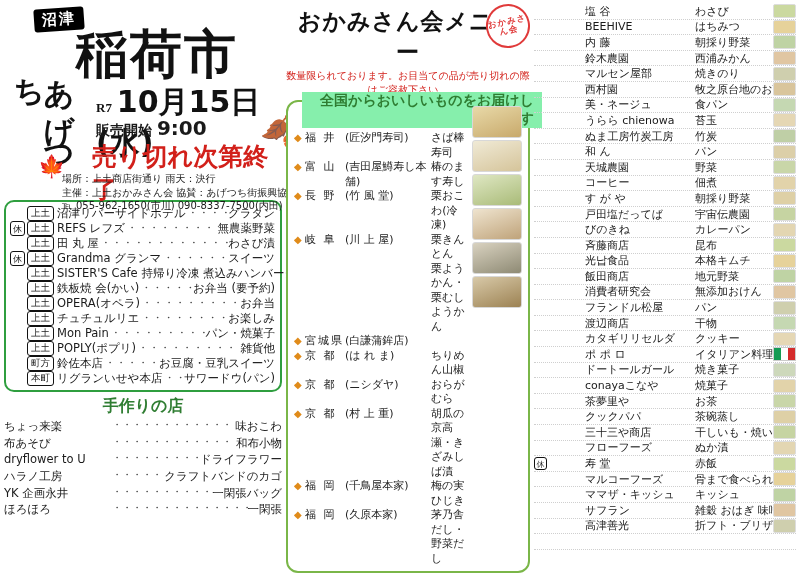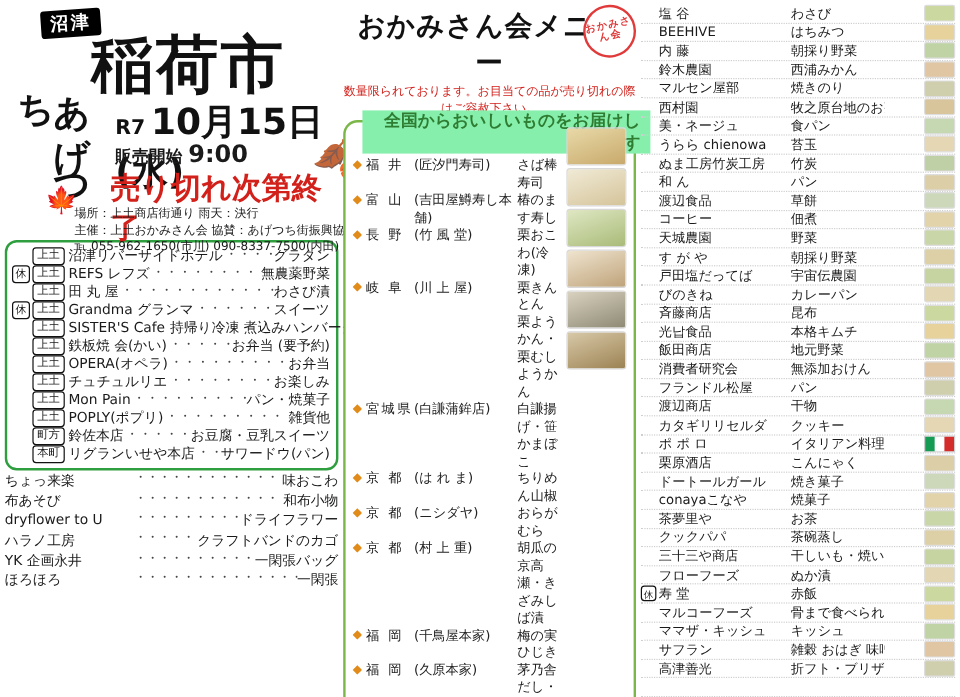--- a/index.html
+++ b/index.html
@@ -34,21 +34,21 @@
     position:absolute; left:18px; top:54px; width:52px;
     font-family:"DejaVu Serif","Liberation Serif",serif;
     font-size:30px; font-weight:bold; line-height:1.0; color:#111;
     writing-mode: vertical-rl;
     height:120px;
   }
   .date-line {
     position:absolute; left:92px; top:78px;
     font-size:14px; font-weight:bold; color:#111;
   }
-  .date-line .r7 { font-size:17px; }
+  .date-line .r7 { font-size:13px;font-family:Liberation Serif, serif; }
   .date-line .md { font-size:30px;margin-top:26px; }
   .sale-line {
     position:absolute; left:92px; top:112px;
     font-size:14px; font-weight:bold;
   }
   .sale-line .time { font-size:20px; }
   .soldout {
     position:absolute; left:88px; top:136px;
     font-size:25px; font-weight:bold; color:#d2201a;
     font-family:"DejaVu Serif","Liberation Serif",serif;
@@ -124,21 +124,21 @@
   .ph { width:50px; height:32px; border-radius:3px; margin-bottom:2px; border:1px solid #d8d8d8; }
 
   
   .rgrid { display:flex; flex-direction:column; }
   .rrow { display:flex; align-items:center; font-size:11px; line-height:1.0; height:15.6px; border-bottom:1px dotted #cfcfcf; }
   .rrow .kyu {
     display:inline-block; width:13px; height:13px; line-height:13px; text-align:center;
     border:1px solid #111; border-radius:3px; font-size:8px; margin-right:2px; flex:0 0 auto;
   }
   .rrow .kyu.blank { border:none; }
-  .rrow .nm { width:110px; flex:0 0 auto; overflow:hidden; white-space:nowrap; }
+  .rrow .nm { width:110px; flex:0 0 auto; overflow:hidden; white-space:nowrap;margin-left:36px; }
   .rrow .it { width:78px; flex:0 0 auto; overflow:hidden; white-space:nowrap; }
   .rrow .thumb { width:26px; height:14px; border-radius:2px; margin-left:auto; border:1px solid #ddd; }
   .flag-it { width:26px; height:14px; margin-left:auto; display:flex; border:1px solid #ccc; }
   .flag-it i { flex:1; display:block; }
 </style>
 </head>
 <body>
 
 <div class="page">
 
@@ -246,20 +246,21 @@
         </div>
         <div class="lrow">
           <span class="kyu blank"></span>
           <span class="tag">本町</span>
           <span class="nm">リグランいせや本店</span>
           <span class="dots">・・・・・・・・・・・・・・・・・・・・</span>
           <span class="it">サワードウ(パン)</span>
         </div>
       </div>
 
+    <div class="handmade-title">手作りの店</div>
     <div id="handmade-list">
         <div class="hm-row">
           <span class="nm">ちょっ来楽</span>
           <span class="dots">・・・・・・・・・・・・・・・・</span>
           <span class="it">味おこわ</span>
         </div>
         <div class="hm-row">
           <span class="nm">布あそび</span>
           <span class="dots">・・・・・・・・・・・・・・・・</span>
           <span class="it">和布小物</span>
@@ -333,21 +334,20 @@
           <div class="mrow">
             <span class="mk"></span>
             <span class="pref"></span>
             <span class="shop"></span>
             <span class="goods">栗ようかん・栗むしようかん</span>
           </div>
           <div class="mrow">
             <span class="mk">◆</span>
             <span class="pref">宮城県</span>
             <span class="shop">(白謙蒲鉾店)</span>
-            <span class="goods">白謙揚げ・笹かまぼこ</span>
           </div>
           <div class="mrow">
             <span class="mk">◆</span>
             <span class="pref">京 都</span>
             <span class="shop">(は れ ま)</span>
             <span class="goods">ちりめん山椒</span>
           </div>
           <div class="mrow">
             <span class="mk">◆</span>
             <span class="pref">京 都</span>
@@ -434,35 +434,29 @@
           <span class="thumb" style="background:#bfcfa6"></span>
         </div>
         <div class="rrow">
           <span class="kyu blank"></span>
           <span class="nm">和 ん</span>
           <span class="it">パン</span>
           <span class="thumb" style="background:#dccfa8"></span>
         </div>
         <div class="rrow">
           <span class="kyu blank"></span>
-          <span class="nm">渡辺食品</span>
-          <span class="it">草餅</span>
-          <span class="thumb" style="background:#cdd8bb"></span>
+          <span class="nm">天城農園</span>
+          <span class="it">野菜</span>
+          <span class="thumb" style="background:#c9d6a8"></span>
         </div>
         <div class="rrow">
           <span class="kyu blank"></span>
           <span class="nm">コーヒー</span>
           <span class="it">佃煮</span>
           <span class="thumb" style="background:#e2d3aa"></span>
-        </div>
-        <div class="rrow">
-          <span class="kyu blank"></span>
-          <span class="nm">天城農園</span>
-          <span class="it">野菜</span>
-          <span class="thumb" style="background:#c9d6a8"></span>
         </div>
         <div class="rrow">
           <span class="kyu blank"></span>
           <span class="nm">す が や</span>
           <span class="it">朝採り野菜</span>
           <span class="thumb" style="background:#ded0a6"></span>
         </div>
         <div class="rrow">
           <span class="kyu blank"></span>
           <span class="nm">戸田塩だってば</span>
@@ -522,26 +516,20 @@
           <span class="nm">ポ ポ ロ</span>
           <span class="it">イタリアン料理</span>
           <span class="flag-it">
             <i style="background:#159b53"></i>
             <i style="background:#fff"></i>
             <i style="background:#d42b2b"></i>
           </span>
         </div>
         <div class="rrow">
           <span class="kyu blank"></span>
-          <span class="nm">栗原酒店</span>
-          <span class="it">こんにゃく</span>
-          <span class="thumb" style="background:#dccfa8"></span>
-        </div>
-        <div class="rrow">
-          <span class="kyu blank"></span>
           <span class="nm">ドートールガール</span>
           <span class="it">焼き菓子</span>
           <span class="thumb" style="background:#cdd8bb"></span>
         </div>
         <div class="rrow">
           <span class="kyu blank"></span>
           <span class="nm">conayaこなや</span>
           <span class="it">焼菓子</span>
           <span class="thumb" style="background:#e2d3aa"></span>
         </div>

